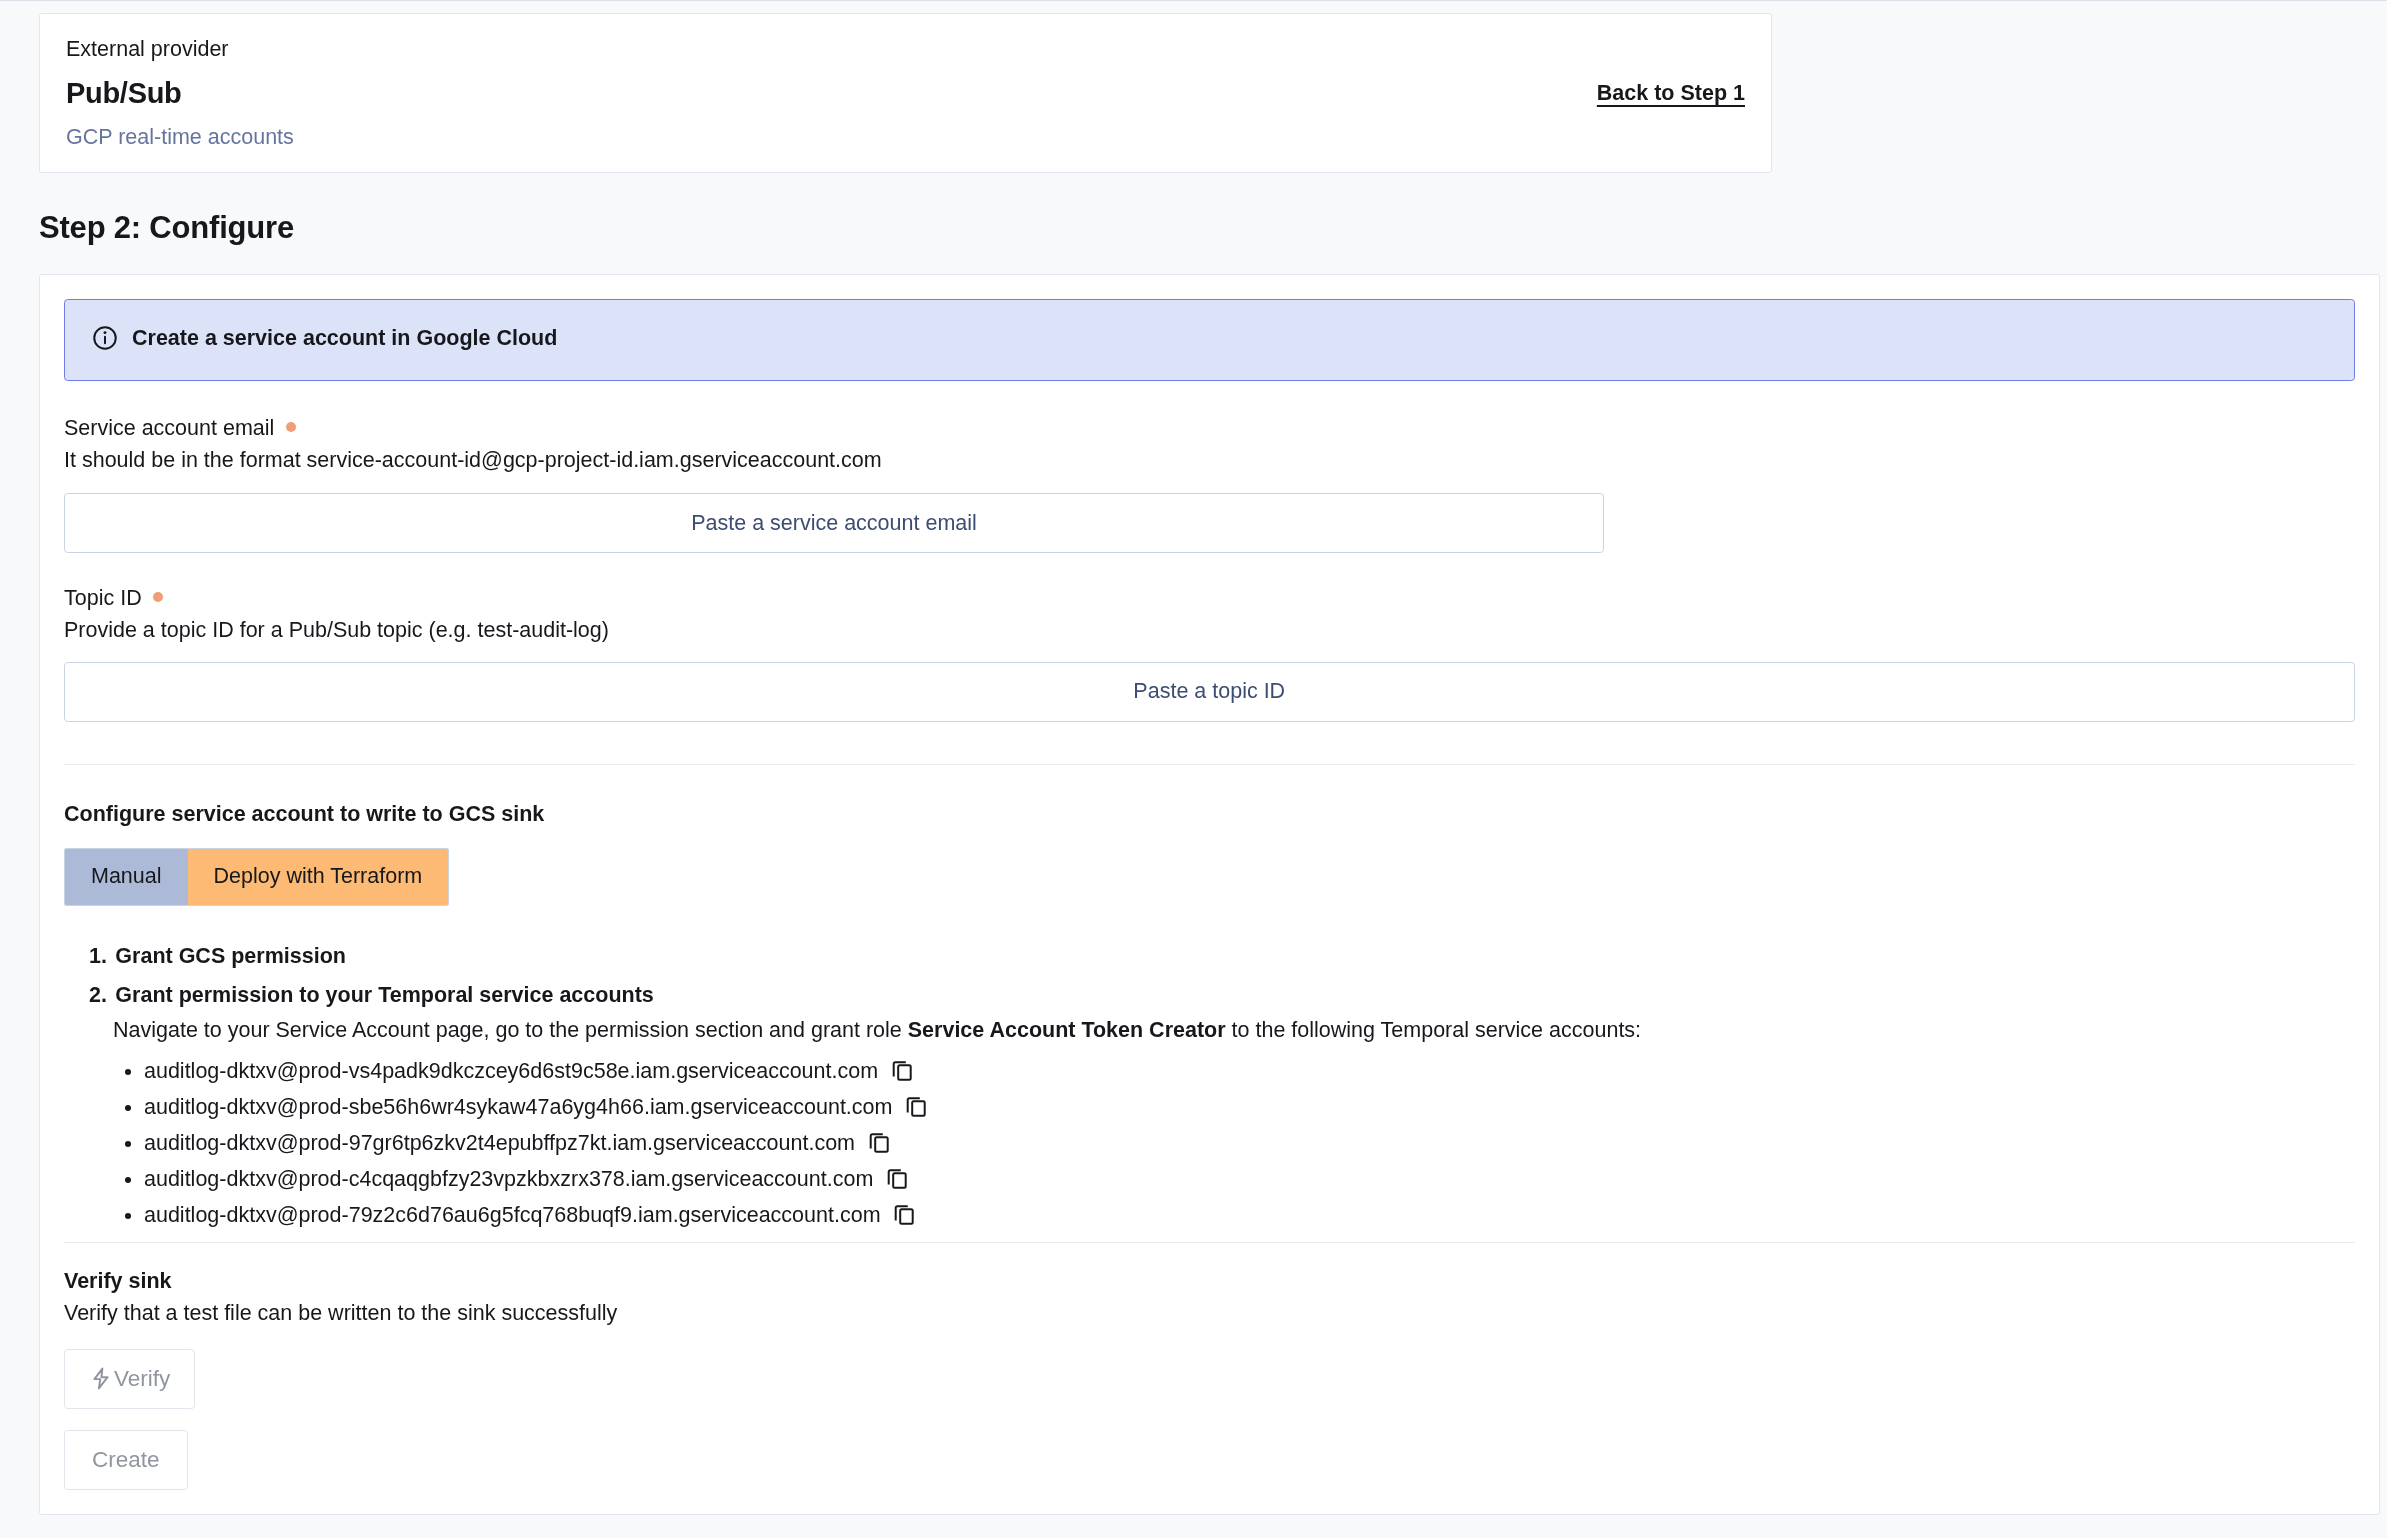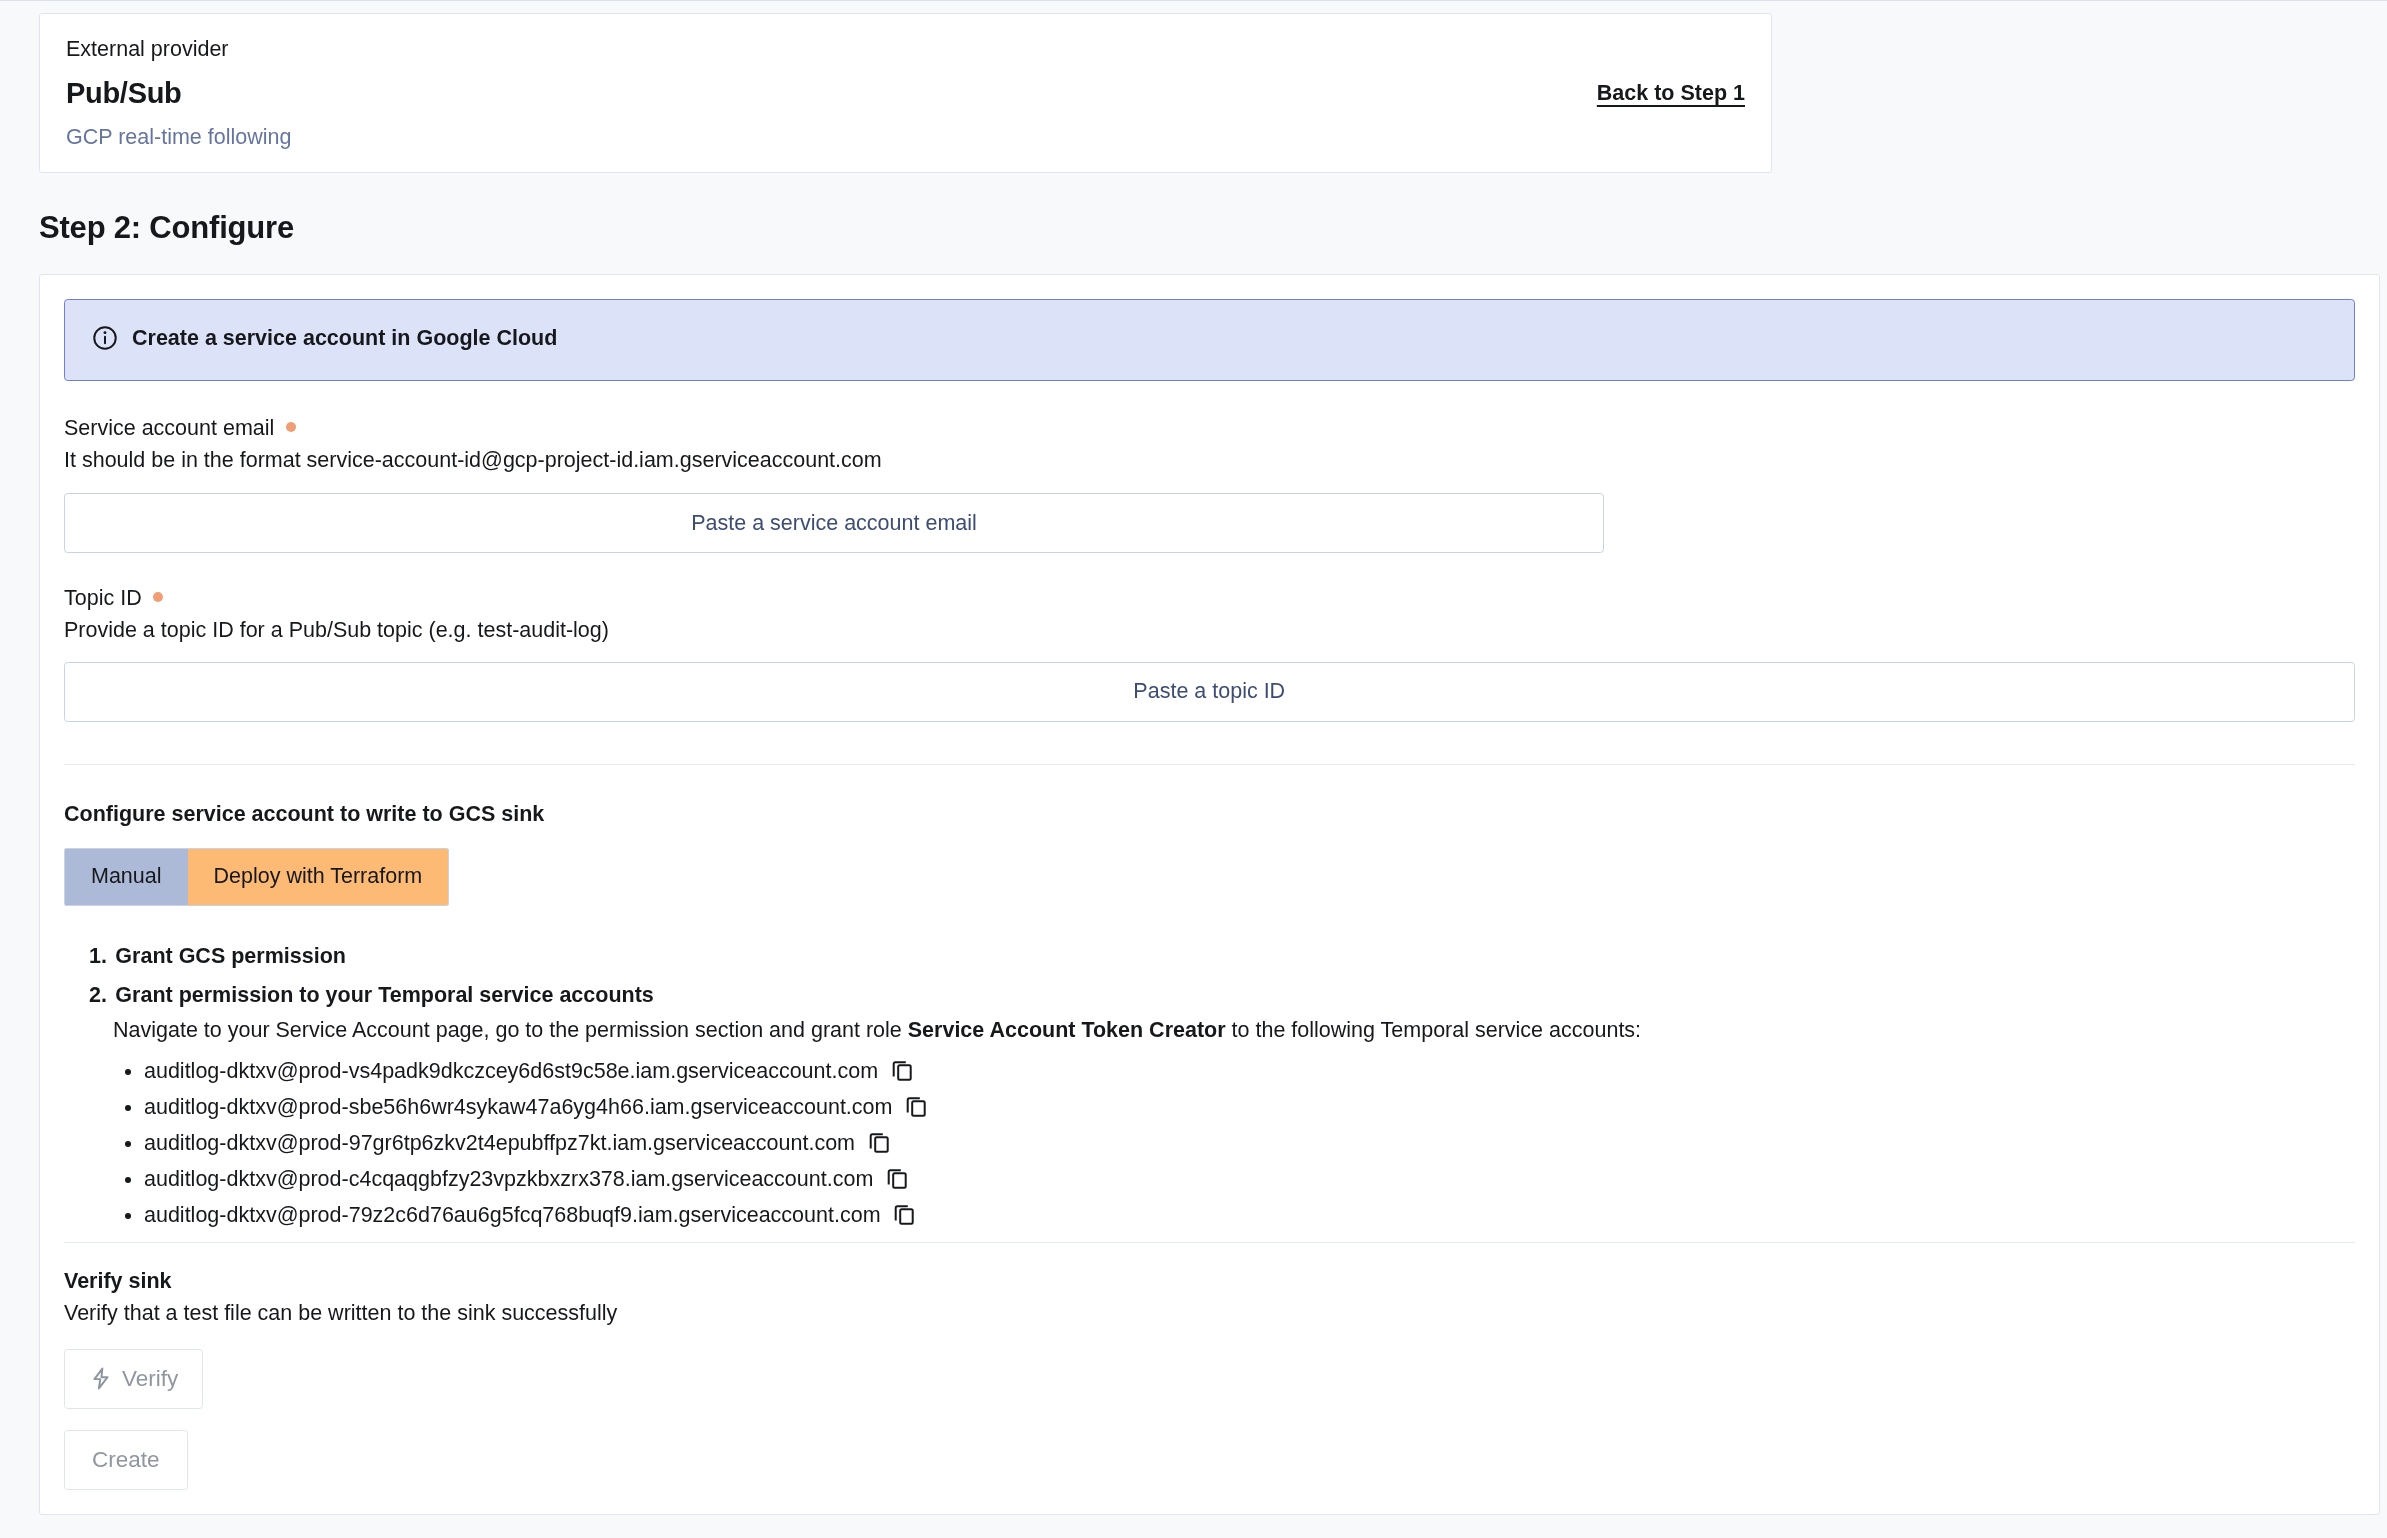--- a/index.html
+++ b/index.html
@@ -109,42 +109,42 @@
     width: 25px; height: 25px; display: inline-flex; align-items: center; justify-content: center;
     background: none; border: none; cursor: pointer; color: #17181c; padding: 0;
   }
   .copy-btn svg { width: 24px; height: 24px; }
   .divider-2 { margin-top: 9.4px; }
   .verify-title { margin-top: 26px; font-size: 21.5px; font-weight: bold; }
   .verify-sub { margin-top: 7.5px; font-size: 21.5px; }
   .btn {
     margin-top: 22.5px;
     height: 60px;
-    display: flex; align-items: center; justify-content: center; gap: 8px;
+    display: flex; align-items: center; justify-content: center; gap: 0;
     background: #ffffff;
     border: 0.9px solid #e0e4eb;
     border-radius: 3.7px;
     font-size: 22.5px;
     color: #90969f;
     padding: 0 24px;
     width: max-content;
     cursor: default;
   }
   .btn svg { width: 25px; height: 25px; }
   .create-btn { margin-top: 20.6px; padding: 0 27px; }
 </style>
 </head>
 <body>
 
 <div class="provider-card">
   <div>
     <div class="provider-eyebrow">External provider</div>
     <div class="provider-name-row">
       <span class="provider-name">Pub/Sub</span>
-      <span class="provider-desc">GCP real-time following</span>
+      <span class="provider-desc">GCP real-time accounts</span>
     </div>
   </div>
   <a class="back-link">Back to Step 1</a>
 </div>
 
 <h1 class="step-heading">Step 2: Configure</h1>
 
 <div class="main-card">
 
   <div class="info-banner">

